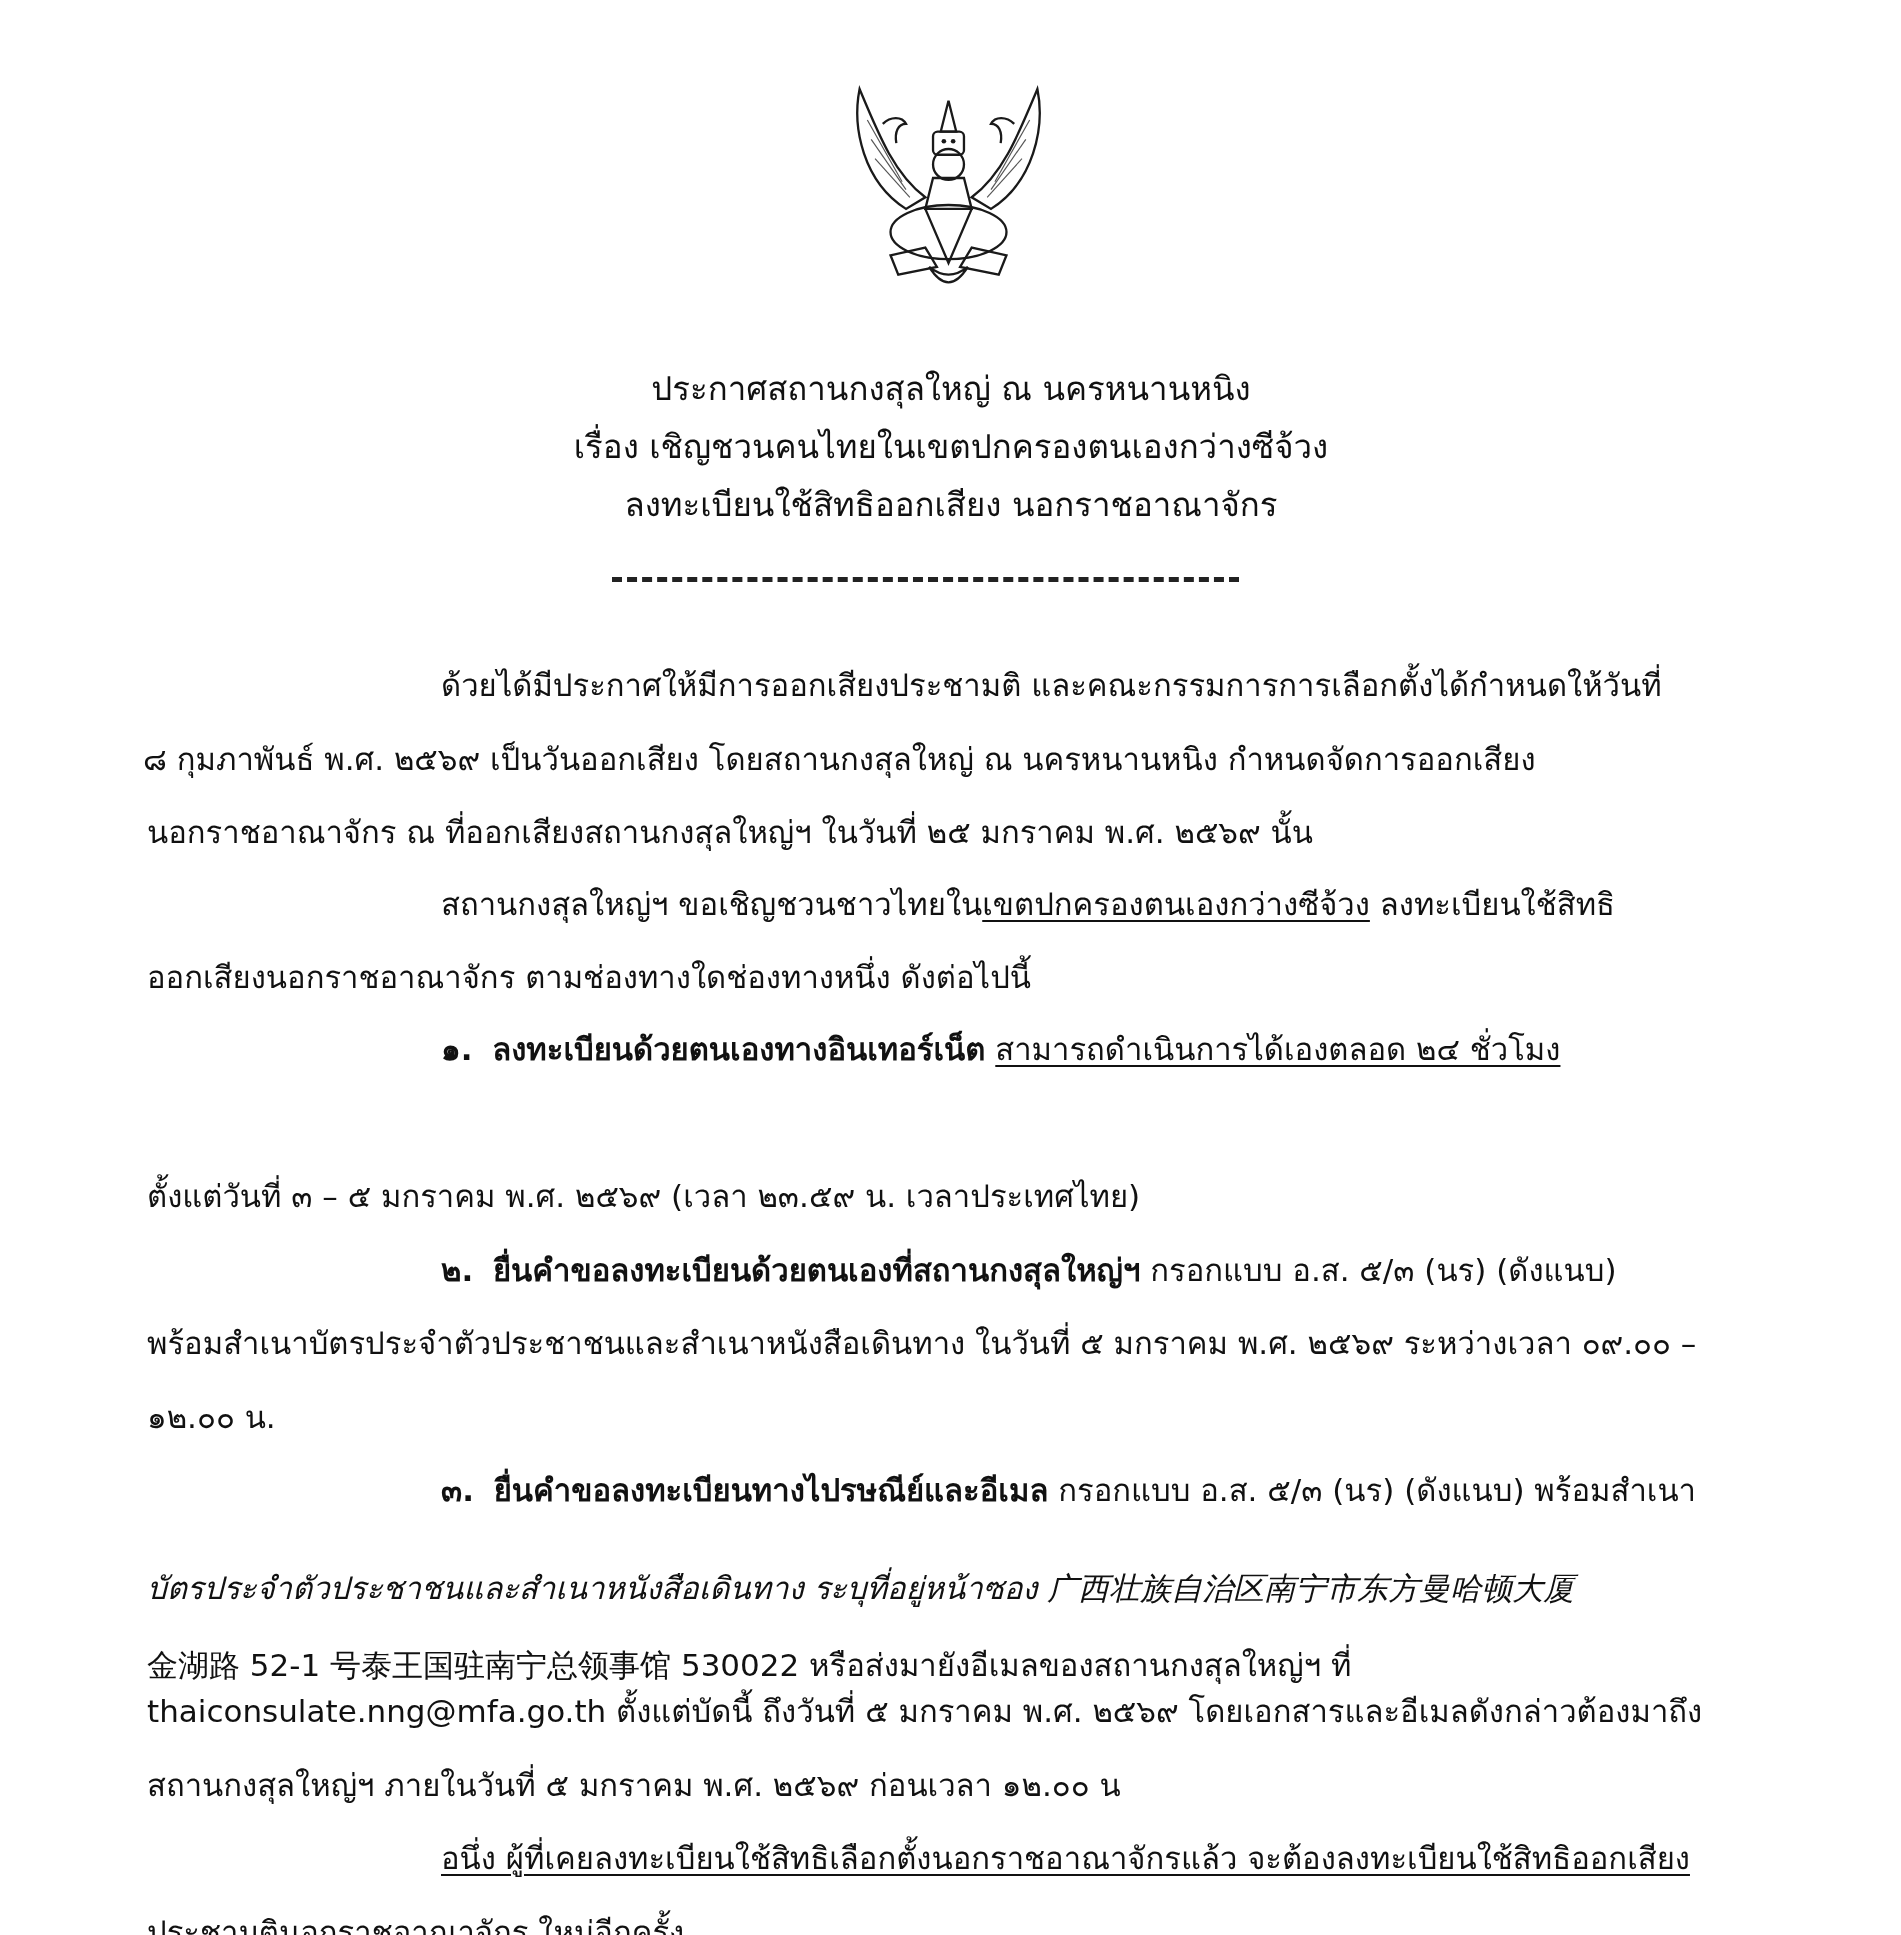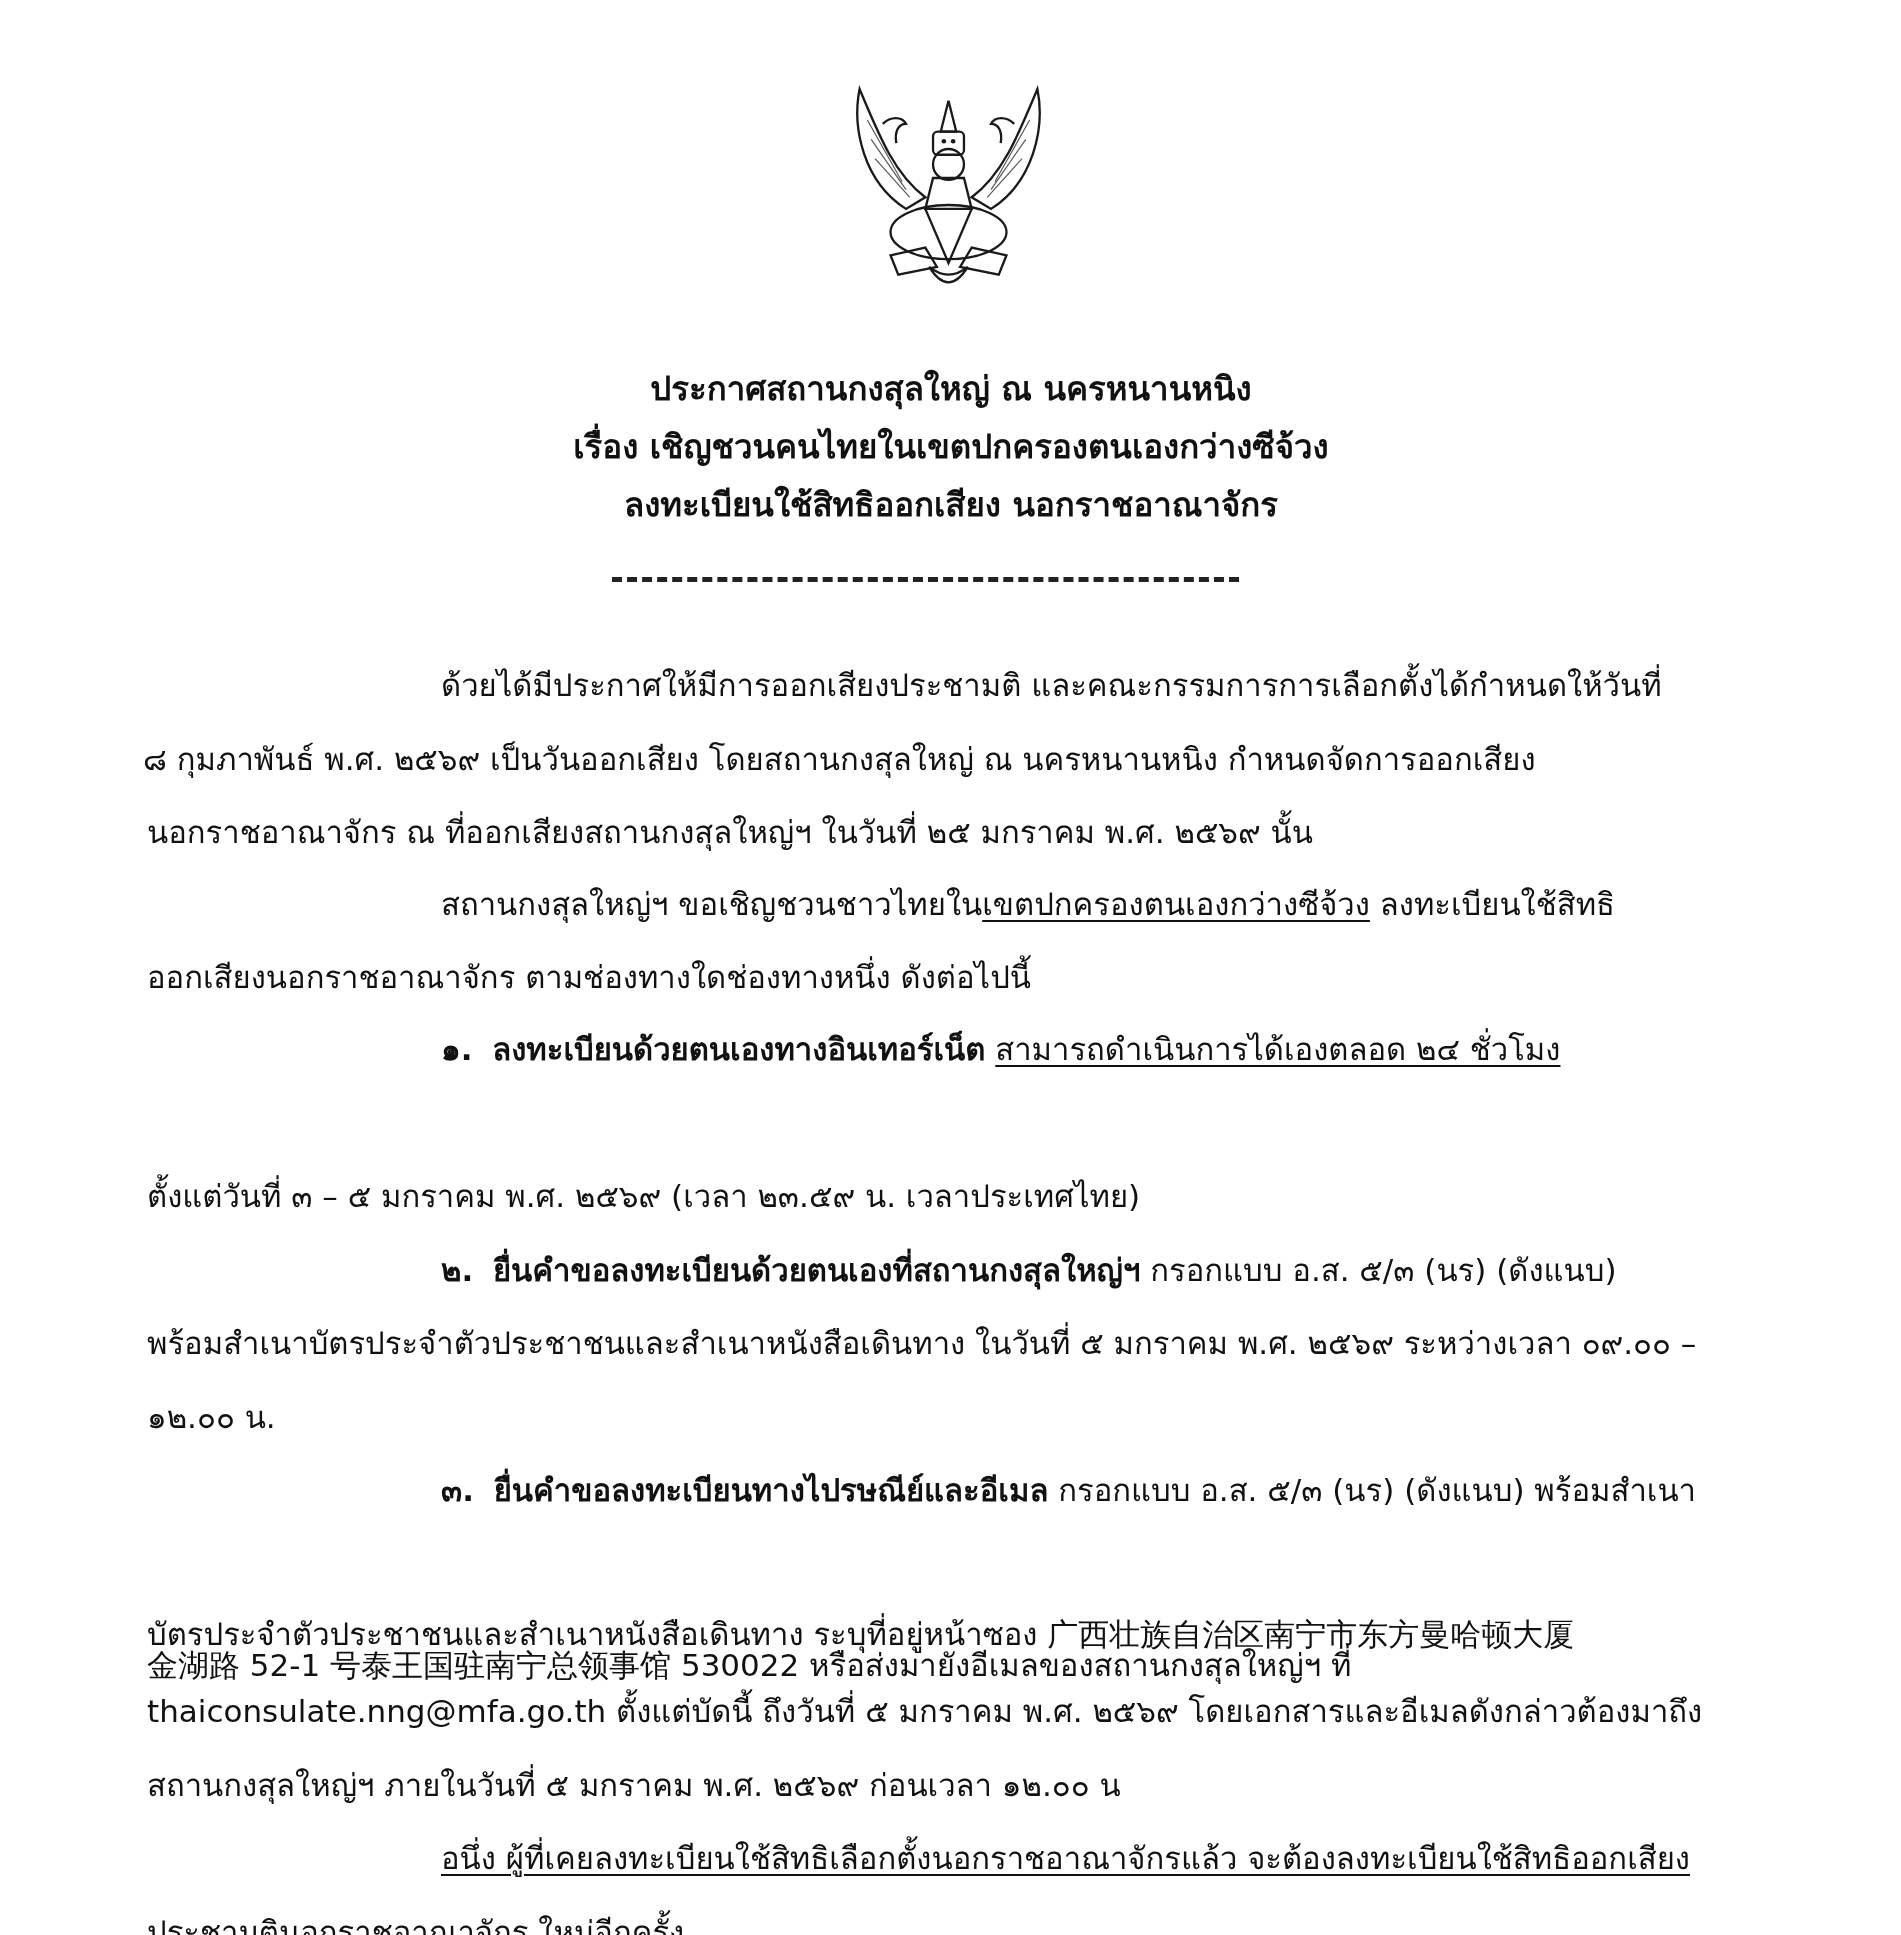--- a/index.html
+++ b/index.html
@@ -4,21 +4,21 @@
 <style>
   html, body { margin: 0; padding: 0; background: #ffffff; }
   body {
     width: 1902px; height: 2726px; position: relative; overflow: hidden;
     font-family: "DejaVu Sans", "Liberation Sans", sans-serif;
     color: #111111;
   }
   .page { position: absolute; left: 0; top: 0; width: 1902px; height: 2726px; background: #fff; }
   .emblem { position: absolute; left: 848px; top: 81px; width: 201px; height: 221px; }
   .title-block { position: absolute; left: 0; width: 1902px; top: 360px; text-align: center; }
-  .title-line { font-size: 33px; font-weight: bold; line-height: 58px; display: block; }
+  .title-line { font-size: 33px; font-weight: normal; line-height: 58px; display: block; }
   .divider { position: absolute; left: 612px; top: 577px; width: 627px; border-top: 5.4px dashed #222; height: 0; }
   .line { position: absolute; font-size: 31px; line-height: 43px; white-space: nowrap; }
   .b { font-weight: bold; }
   .u { text-decoration: underline; text-underline-offset: 5.4px; text-decoration-thickness: 1.9px; }
 </style>
 </head>
 <body>
 
 <div class="page">
 
@@ -76,21 +76,21 @@
 
   <div class="line" style="left:441px; top:1249px;">
     <span class="b">๒.</span>&nbsp;&nbsp;<span class="b">ยื่นคำขอลงทะเบียนด้วยตนเองที่สถานกงสุลใหญ่ฯ</span><span> กรอกแบบ อ.ส. ๕/๓ (นร) (ดังแนบ)</span>
   </div>
   <div class="line" style="left:147px; top:1322px;">พร้อมสำเนาบัตรประจำตัวประชาชนและสำเนาหนังสือเดินทาง ในวันที่ ๕ มกราคม พ.ศ. ๒๕๖๙ ระหว่างเวลา ๐๙.๐๐ –</div>
   <div class="line" style="left:147px; top:1396px;">๑๒.๐๐ น.</div>
 
   <div class="line" style="left:441px; top:1469px;text-align:right;">
     <span class="b">๓.</span>&nbsp;&nbsp;<span class="b">ยื่นคำขอลงทะเบียนทางไปรษณีย์และอีเมล</span><span> กรอกแบบ อ.ส. ๕/๓ (นร) (ดังแนบ) พร้อมสำเนา</span>
   </div>
-  <div class="line" style="left:147px; top:1613px;">
+  <div class="line" style="left:147px; top:1567px;font-style:italic;">
     <span>บัตรประจำตัวประชาชนและสำเนาหนังสือเดินทาง ระบุที่อยู่หน้าซอง </span><span>广西壮族自治区南宁市东方曼哈顿大厦</span>
   </div>
   <div class="line" style="left:147px; top:1644px;">
     <span>金湖路 52-1 号泰王国驻南宁总领事馆 530022</span><span> หรือส่งมายังอีเมลของสถานกงสุลใหญ่ฯ ที่</span>
   </div>
   <div class="line" style="left:147px; top:1690px;">
     <span>thaiconsulate.nng@mfa.go.th</span><span> ตั้งแต่บัดนี้ ถึงวันที่ ๕ มกราคม พ.ศ. ๒๕๖๙ โดยเอกสารและอีเมลดังกล่าวต้องมาถึง</span>
   </div>
   <div class="line" style="left:147px; top:1764px;">สถานกงสุลใหญ่ฯ ภายในวันที่ ๕ มกราคม พ.ศ. ๒๕๖๙ ก่อนเวลา ๑๒.๐๐ น</div>
 

